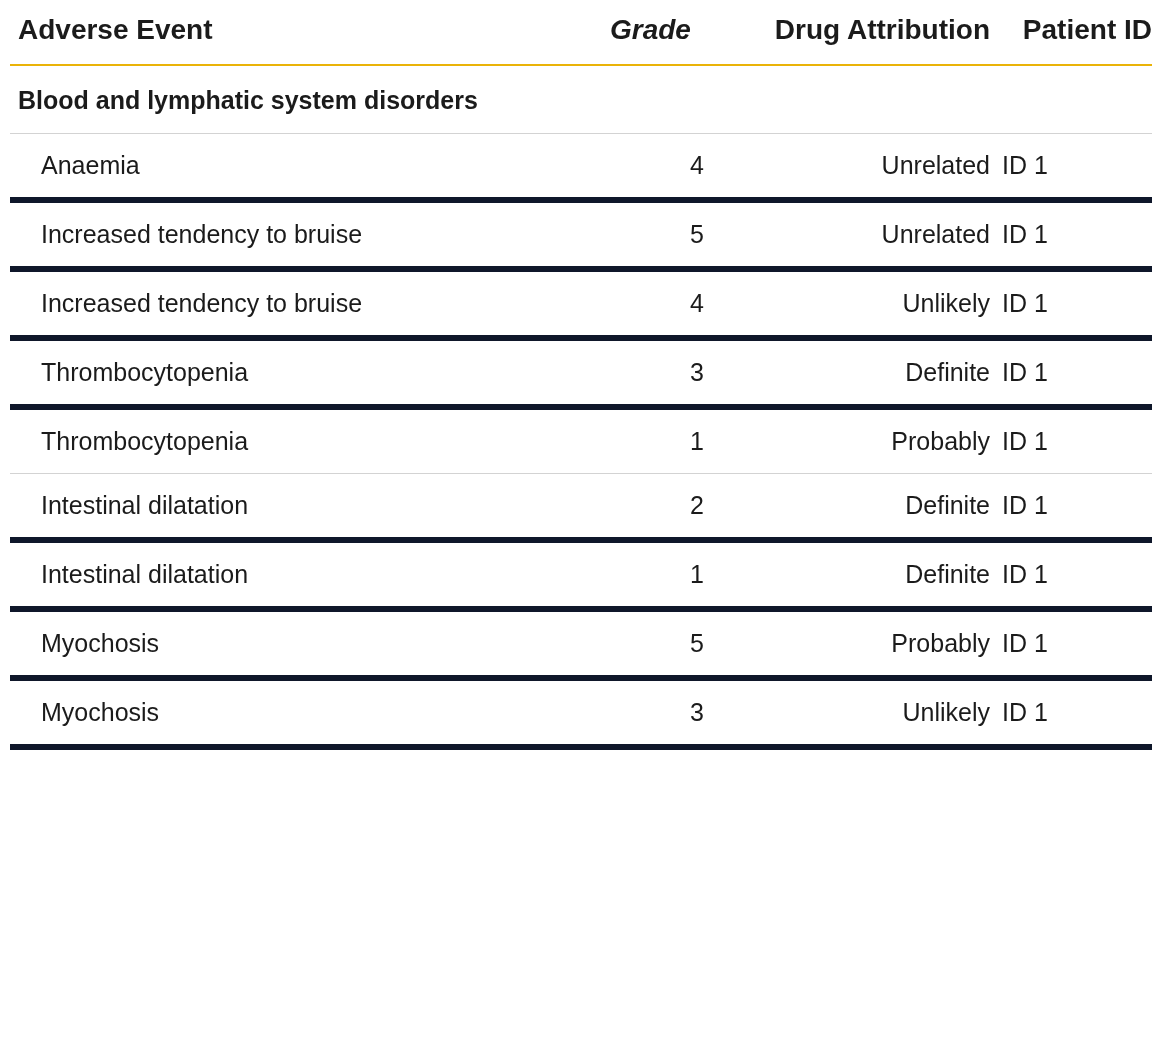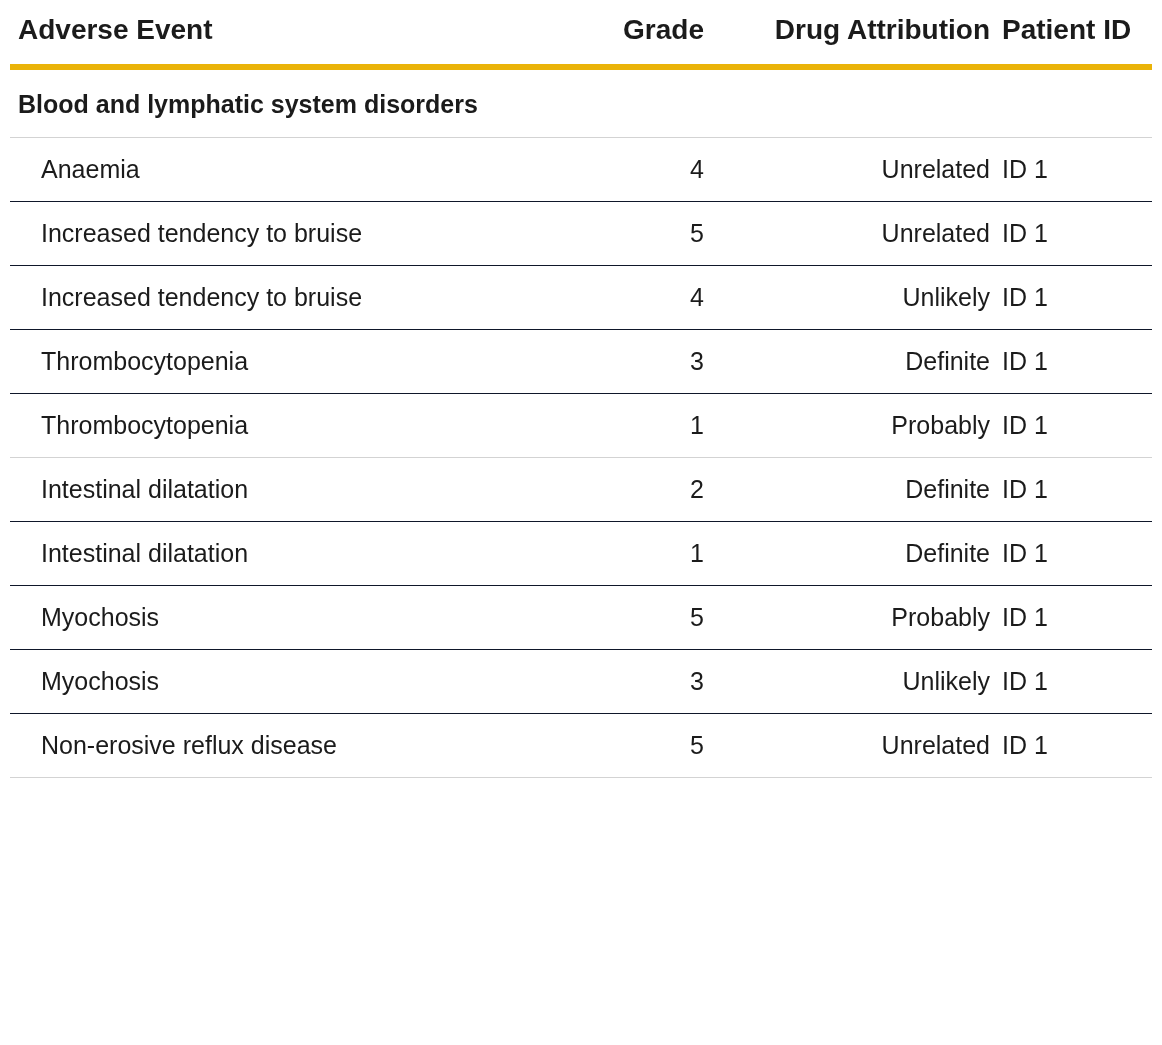--- a/index.html
+++ b/index.html
@@ -27,46 +27,46 @@
   col.c-event  { width: 600px; }
   col.c-grade  { width: 110px; }
   col.c-attr   { width: 270px; }
   col.c-pid    { width: 162px; }
 
   thead th {
     font-size: 28px;
     font-weight: bold;
     color: #1b1b1b;
     padding: 14px 0 18px 0;
-    border-bottom: 6px solid #eab308;
+    border-bottom: 2px solid #eab308;
     text-align: left;
     vertical-align: bottom;
     white-space: nowrap;
   }
-  thead th.num { text-align: right; padding-right: 16px; }
+  thead th.num { text-align: left; padding-right: 16px; font-style: italic; }
   thead th.attr { text-align: right; padding-left: 10px; }
-  thead th.pid { text-align: left; padding-left: 12px; }
+  thead th.pid { text-align: right; padding-left: 12px; }
   thead th.event { padding-left: 8px; }
 
   tbody tr.group td {
     font-size: 25px;
     font-weight: bold;
     color: #1b1b1b;
     padding: 20px 0 18px 8px;
     border-bottom: 1px solid #d3d3d3;
     white-space: nowrap;
     margin-top: 20px;
   }
 
   tbody tr.data td {
     font-size: 25px;
     font-weight: normal;
     color: #1b1b1b;
     padding: 17px 0 17px 0;
-    border-bottom: 1px solid #0f172a;
+    border-bottom: 6px solid #0f172a;
     vertical-align: middle;
     white-space: nowrap;
   }
   tbody tr.data td.event { padding-left: 31px; }
   tbody tr.data td.grade { text-align: right; padding-right: 16px; }
   tbody tr.data td.attr { padding-left: 10px; text-align: right; }
   tbody tr.data td.pid { padding-left: 12px; }
 
   tbody tr.data.last-of-block td { border-bottom: 1px solid #d3d3d3; }
 </style>
@@ -140,21 +140,15 @@
           <td class="grade">5</td>
           <td class="attr">Probably</td>
           <td class="pid">ID 1</td>
         </tr>
         <tr class="data">
           <td class="event">Myochosis</td>
           <td class="grade">3</td>
           <td class="attr">Unlikely</td>
           <td class="pid">ID 1</td>
         </tr>
-        <tr class="data last-of-block">
-          <td class="event">Non-erosive reflux disease</td>
-          <td class="grade">5</td>
-          <td class="attr">Unrelated</td>
-          <td class="pid">ID 1</td>
-        </tr>
       </tbody>
   </table>
 </div>
 
 </body></html>

